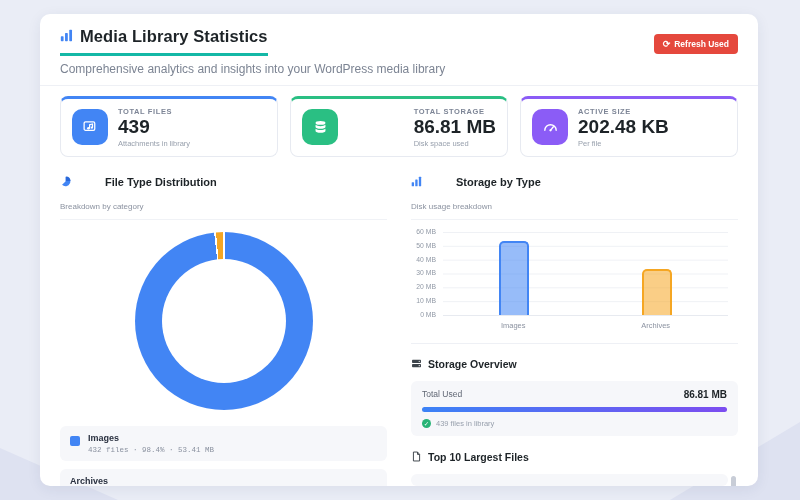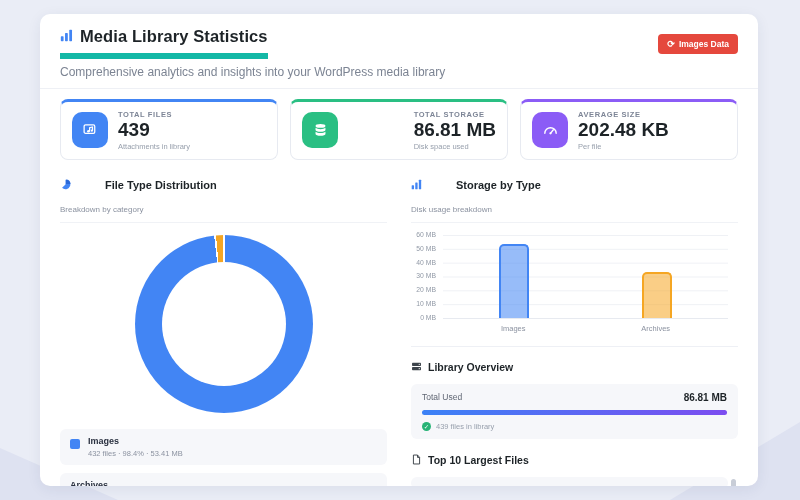--- a/index.html
+++ b/index.html
@@ -15,21 +15,21 @@
   .bg-shape.right { right:0; bottom:0; width:130px; height:78px; clip-path:polygon(100% 0,100% 100%,0 100%); }
 
   .card {
     position:absolute; left:40px; top:14px; width:718px; height:472px;
     background:#fff; border-radius:10px; overflow:hidden;
     box-shadow:0 3px 14px rgba(35,45,95,.08);
   }
 
   
   .hdr { display:flex; justify-content:space-between; padding:13px 20px 9px; border-bottom:1px solid #eef0f5; }
-  .title-row { display:inline-flex; align-items:center; gap:7px; padding-bottom:7px; border-bottom:6px solid #14b8a6; }
+  .title-row { display:inline-flex; align-items:center; gap:7px; padding-bottom:7px; border-bottom:3px solid #14b8a6; }
   .title-row h1 { font-size:16.5px; font-weight:700; letter-spacing:.1px; }
   .subtitle { margin-top:6px; font-size:12px; color:#7c8493; }
   .refresh-btn { align-self:flex-start; margin-top:7px; background:#e5483d; color:#fff; border:none;
     font-family:inherit; font-size:8.5px; font-weight:700; padding:5px 9px; border-radius:4px;
     display:flex; align-items:center; gap:4px; cursor:pointer; }
   .refresh-btn .ricon { font-size:9px; line-height:1; }
 
   
   .stats { display:flex; gap:12px; padding:10px 20px 0; }
   .stat { flex:1; border:1px solid #e7eaf1; border-top:3px solid #888; border-radius:8px;
@@ -50,21 +50,21 @@
 
   
   .donut-wrap { width:178px; height:178px; margin:12px auto 0; position:relative; }
   .donut { width:100%; height:100%; border-radius:50%; }
   .donut-hole { position:absolute; inset:27px; background:#fff; border-radius:50%; }
   .legend { margin-top:16px; }
   .legend-item { display:flex; gap:8px; align-items:flex-start; background:#f6f7fa;
     border-radius:6px; padding:7px 10px; margin-top:8px; }
   .legend-swatch { width:10px; height:10px; border-radius:2px; margin-top:3px; flex:none; }
   .legend-name { font-size:9px; font-weight:700; color:#2a3140; }
-  .legend-detail { font-size:7.5px; color:#8b92a0; margin-top:3px; }
+  .legend-detail { font-size:7.5px; color:#8b92a0; margin-top:3px;font-family:Liberation Mono, monospace; }
 
   
   .chart { display:flex; margin-top:12px; height:84px; padding-right:10px; }
   .yaxis { width:32px; display:flex; flex-direction:column; justify-content:space-between;
     align-items:flex-end; padding-right:7px; margin:-3px 0; }
   .yaxis span { font-size:6.8px; color:#9199a6; line-height:1; }
   .plot { flex:1; position:relative;
     background-image:linear-gradient(to bottom,#eff1f5 1px,transparent 1px);
     background-size:100% 16.6667%; border-bottom:1px solid #e7eaf0; }
   .bars { position:absolute; inset:0; display:flex; justify-content:space-around; align-items:flex-end; }
@@ -113,21 +113,21 @@
               <rect x="6.2" y="5" width="3.4" height="10" rx="0.8" fill="#4285f4"></rect>
               <rect x="11.4" y="1" width="3.4" height="14" rx="0.8" fill="#4285f4"></rect>
             </svg>
         </span>
         <h1>Media Library Statistics</h1>
       </div>
       <div class="subtitle">Comprehensive analytics and insights into your WordPress media library</div>
     </div>
     <button class="refresh-btn">
       <span class="ricon">⟳</span>
-      <span>Images Data</span>
+      <span>Refresh Used</span>
     </button>
   </div>
 
   <div class="stats">
     <div class="stat" style="border-top-color: rgb(66, 133, 244);">
       <div class="stat-icon" style="background: rgb(66, 133, 244);">
         <svg width="17" height="17" viewBox="0 0 24 24" fill="none" stroke="#fff" stroke-width="1.8">
             <rect x="3" y="4" width="15" height="12" rx="2"></rect>
             <circle cx="9" cy="13" r="1.8" fill="#fff" stroke="none"></circle>
             <path d="M10.8 13V8l4-1v4.6" stroke-linecap="round"></path>
@@ -156,21 +156,21 @@
     </div>
     <div class="stat" style="border-top-color: rgb(139, 92, 246);">
       <div class="stat-icon" style="background: rgb(139, 92, 246);">
         <svg width="17" height="17" viewBox="0 0 24 24" fill="none" stroke="#fff" stroke-width="2">
             <path d="M4 16a8 8 0 1 1 16 0" stroke-linecap="round"></path>
             <path d="M12 16l4-5" stroke-linecap="round"></path>
             <circle cx="12" cy="16" r="1.6" fill="#fff" stroke="none"></circle>
           </svg>
       </div>
       <div>
-        <div class="stat-label">AVERAGE SIZE</div>
+        <div class="stat-label">ACTIVE SIZE</div>
         <div class="stat-value">202.48 KB</div>
         <div class="stat-sub">Per file</div>
       </div>
     </div>
   </div>
 
   <div class="panels">
 
     <div class="panel">
       <div class="ph-row">
@@ -248,21 +248,21 @@
 
       <div class="sect-head">
         <span>
           <svg width="11" height="11" viewBox="0 0 16 16" fill="#3c434a">
               <rect x="1.5" y="2.5" width="13" height="4.6" rx="1"></rect>
               <rect x="1.5" y="8.9" width="13" height="4.6" rx="1"></rect>
               <circle cx="12" cy="4.8" r="0.9" fill="#fff"></circle>
               <circle cx="12" cy="11.2" r="0.9" fill="#fff"></circle>
             </svg>
         </span>
-        <span class="sect-title">Library Overview</span>
+        <span class="sect-title">Storage Overview</span>
       </div>
       <div class="so-box">
         <div class="so-row">
           <span class="so-label">Total Used</span>
           <span class="so-value">86.81 MB</span>
         </div>
         <div class="so-bar" style="width: 100%;"></div>
         <div class="so-note">
           <span class="check">✓</span>
           <span class="so-note-text">439 files in library</span>

